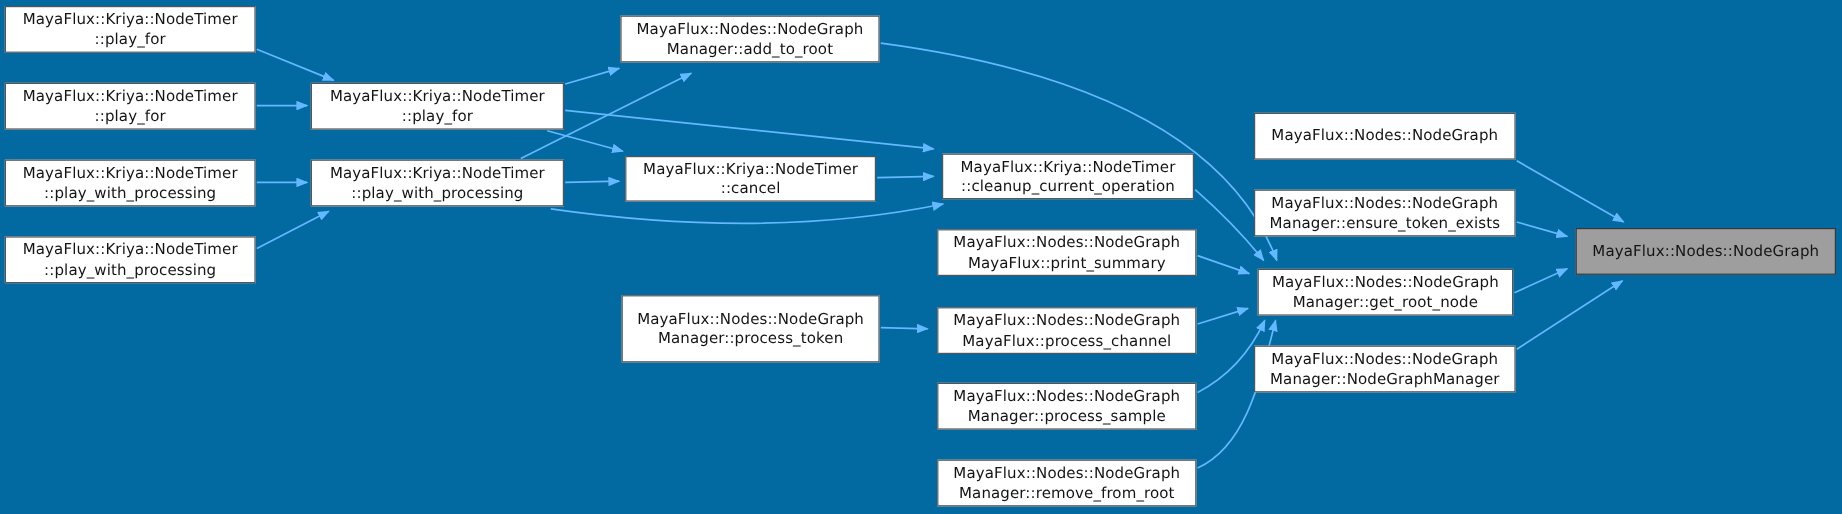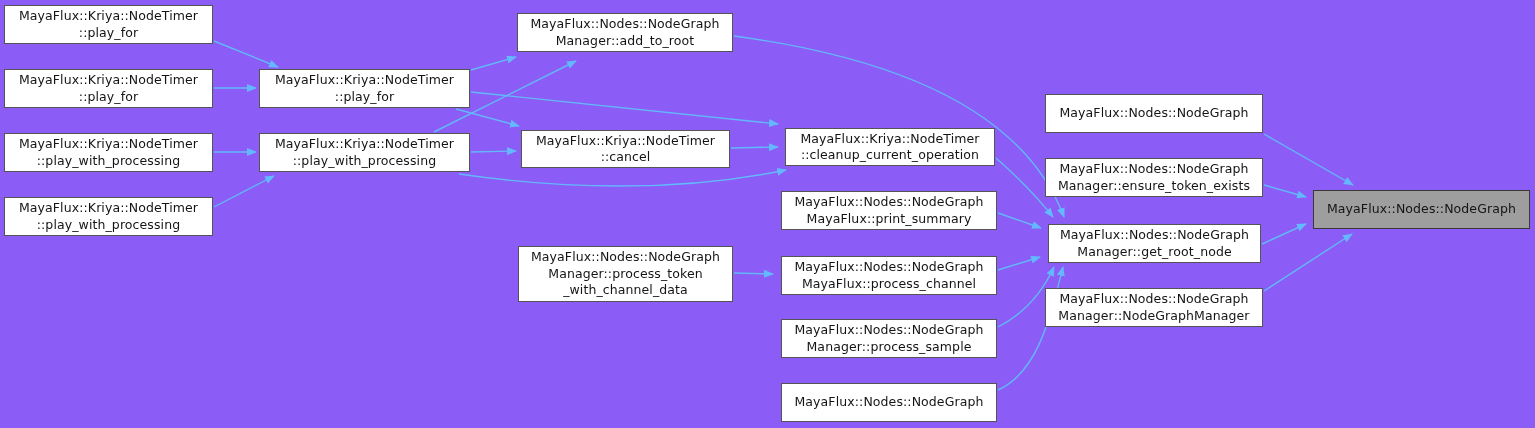--- a/index.html
+++ b/index.html
@@ -4,21 +4,21 @@
 <style>
   html, body {
     margin: 0;
     padding: 0;
     background: #000000;
   }
   #canvas {
     position: relative;
     width: 1535px;
     height: 428px;
-    background: #8b5cf6;
+    background: #0369a1;
     font-family: "DejaVu Sans", "Liberation Sans", sans-serif;
     overflow: hidden;
   }
   #edges-layer {
     position: absolute;
     left: 0;
     top: 0;
     width: 1535px;
     height: 428px;
   }
@@ -109,40 +109,40 @@
         <span class="line">MayaFlux::Nodes::NodeGraph</span>
         <span class="line">Manager::add_to_root</span>
       </div>
       <div class="node" style="left: 521px; top: 130px; width: 209px; height: 38px;">
         <span class="line">MayaFlux::Kriya::NodeTimer</span>
         <span class="line">::cancel</span>
       </div>
       <div class="node" style="left: 518px; top: 246px; width: 215px; height: 56px;">
         <span class="line">MayaFlux::Nodes::NodeGraph</span>
         <span class="line">Manager::process_token</span>
-        <span class="line">_with_channel_data</span>
       </div>
       <div class="node" style="left: 785px; top: 128px; width: 210px; height: 38px;">
         <span class="line">MayaFlux::Kriya::NodeTimer</span>
         <span class="line">::cleanup_current_operation</span>
       </div>
       <div class="node" style="left: 781px; top: 191px; width: 216px; height: 39px;">
         <span class="line">MayaFlux::Nodes::NodeGraph</span>
         <span class="line">MayaFlux::print_summary</span>
       </div>
       <div class="node" style="left: 781px; top: 256px; width: 216px; height: 39px;">
         <span class="line">MayaFlux::Nodes::NodeGraph</span>
         <span class="line">MayaFlux::process_channel</span>
       </div>
       <div class="node" style="left: 781px; top: 319px; width: 216px; height: 39px;">
         <span class="line">MayaFlux::Nodes::NodeGraph</span>
         <span class="line">Manager::process_sample</span>
       </div>
       <div class="node" style="left: 781px; top: 383px; width: 216px; height: 39px;">
         <span class="line">MayaFlux::Nodes::NodeGraph</span>
+        <span class="line">Manager::remove_from_root</span>
       </div>
       <div class="node" style="left: 1045px; top: 94px; width: 218px; height: 39px;">
         <span class="line">MayaFlux::Nodes::NodeGraph</span>
       </div>
       <div class="node" style="left: 1045px; top: 158px; width: 218px; height: 39px;">
         <span class="line">MayaFlux::Nodes::NodeGraph</span>
         <span class="line">Manager::ensure_token_exists</span>
       </div>
       <div class="node" style="left: 1048px; top: 224px; width: 213px; height: 39px;">
         <span class="line">MayaFlux::Nodes::NodeGraph</span>

